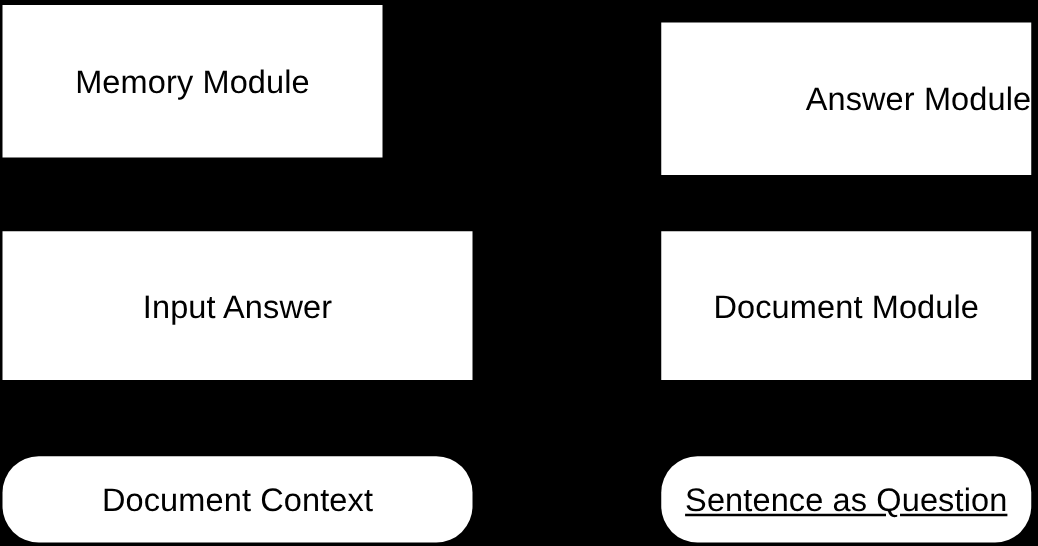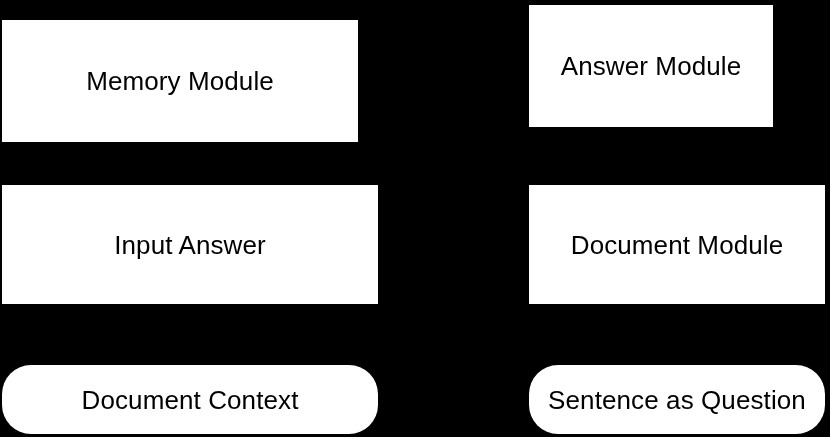--- a/index.html
+++ b/index.html
@@ -34,26 +34,26 @@
     text-align: center;
   }
 
   
   .node.rect { border-radius: 0; }
 
   
   .node.rounded { border-radius: 29px; }
 
   
-  #node-memory-module   { left: 2px;   top: 20px;   width: 356px; height: 122px; }
-  #node-answer-module   { left: 529px; top: 5px;   width: 244px; height: 122px; }
+  #node-memory-module   { left: 2px;   top: 4px;   width: 304px; height: 122px; }
+  #node-answer-module   { left: 529px; top: 18px;   width: 296px; height: 122px; justify-content: flex-end; }
   #node-input-module    { left: 2px;   top: 185px; width: 376px; height: 119px; }
   #node-question-module { left: 529px; top: 185px; width: 296px; height: 119px; }
   #node-document-context{ left: 2px;   top: 365px; width: 376px; height: 69px; }
-  #node-sentence-question { left: 529px; top: 365px; width: 296px; height: 69px; }
+  #node-sentence-question { left: 529px; top: 365px; width: 296px; height: 69px; text-decoration: underline; }
 </style>
 </head>
 <body>
 
 <div id="canvas">
 
   <div class="node rect" id="node-memory-module">
     <span class="node-label">Memory Module</span>
   </div>
 

